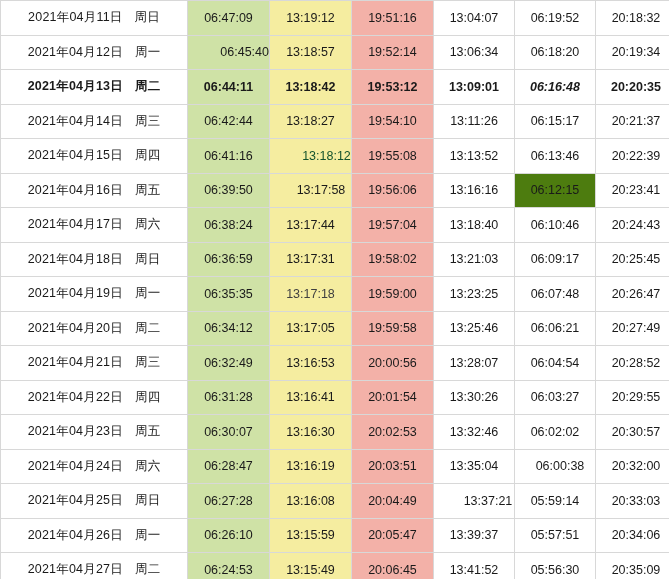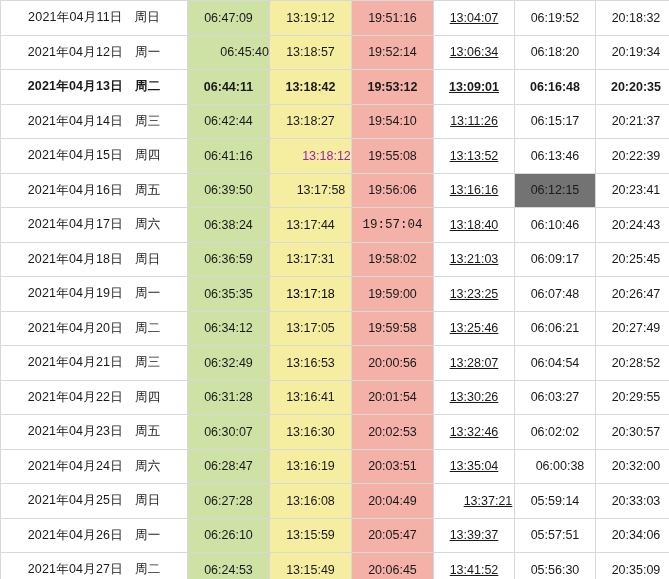--- a/index.html
+++ b/index.html
@@ -35,21 +35,21 @@
   }
   td.c-date {
     width: 186px;
     text-align: left;
     padding-left: 24px;
     letter-spacing: 0.2px;
   }
   td.c-t1 { width: 81px; }
   td.c-t2 { width: 81px; }
   td.c-t3 { width: 81px; }
-  td.c-t4 { width: 80px; text-decoration: underline; }
+  td.c-t4 { width: 80px; }
   td.c-t5 { width: 80px; }
   td.c-t6 { width: 80px; }
   tr.highlight td {
     font-weight: bold;
   }
   .date-inner {
     display: inline-block;
   }
   .date-gap {
     display: inline-block;
@@ -79,72 +79,72 @@
           <td class="c-t4" style="background: rgb(255, 255, 255); border-color: rgb(216, 216, 216); color: rgb(26, 26, 26);">13:06:34</td>
           <td class="c-t5" style="background: rgb(255, 255, 255); border-color: rgb(216, 216, 216); color: rgb(26, 26, 26);">06:18:20</td>
           <td class="c-t6" style="background: rgb(255, 255, 255); border-color: rgb(216, 216, 216); color: rgb(26, 26, 26);">20:19:34</td>
         </tr>
         <tr class="highlight">
           <td class="c-date" style="background: rgb(255, 255, 255); border-color: rgb(216, 216, 216); color: rgb(26, 26, 26);"><span class="date-inner">2021年04月13日</span><span class="date-gap"></span><span class="date-inner">周二</span></td>
           <td class="c-t1" style="background: rgb(207, 226, 166); border-color: rgb(216, 216, 216); color: rgb(26, 26, 26);">06:44:11</td>
           <td class="c-t2" style="background: rgb(245, 237, 160); border-color: rgb(216, 216, 216); color: rgb(26, 26, 26);">13:18:42</td>
           <td class="c-t3" style="background: rgb(243, 177, 168); border-color: rgb(216, 216, 216); color: rgb(26, 26, 26);">19:53:12</td>
           <td class="c-t4" style="background: rgb(255, 255, 255); border-color: rgb(216, 216, 216); color: rgb(26, 26, 26);">13:09:01</td>
-          <td class="c-t5" style="background: rgb(255, 255, 255); border-color: rgb(216, 216, 216); color: rgb(26, 26, 26);">06:16:48</td>
+          <td class="c-t5" style="background: rgb(255, 255, 255); border-color: rgb(216, 216, 216); color: rgb(26, 26, 26); font-style: italic;">06:16:48</td>
           <td class="c-t6" style="background: rgb(255, 255, 255); border-color: rgb(216, 216, 216); color: rgb(26, 26, 26);">20:20:35</td>
         </tr>
         <tr>
           <td class="c-date" style="background: rgb(255, 255, 255); border-color: rgb(216, 216, 216); color: rgb(26, 26, 26);"><span class="date-inner">2021年04月14日</span><span class="date-gap"></span><span class="date-inner">周三</span></td>
           <td class="c-t1" style="background: rgb(207, 226, 166); border-color: rgb(216, 216, 216); color: rgb(26, 26, 26);">06:42:44</td>
           <td class="c-t2" style="background: rgb(245, 237, 160); border-color: rgb(216, 216, 216); color: rgb(26, 26, 26);">13:18:27</td>
           <td class="c-t3" style="background: rgb(243, 177, 168); border-color: rgb(216, 216, 216); color: rgb(26, 26, 26);">19:54:10</td>
           <td class="c-t4" style="background: rgb(255, 255, 255); border-color: rgb(216, 216, 216); color: rgb(26, 26, 26);">13:11:26</td>
           <td class="c-t5" style="background: rgb(255, 255, 255); border-color: rgb(216, 216, 216); color: rgb(26, 26, 26);">06:15:17</td>
           <td class="c-t6" style="background: rgb(255, 255, 255); border-color: rgb(216, 216, 216); color: rgb(26, 26, 26);">20:21:37</td>
         </tr>
         <tr>
           <td class="c-date" style="background: rgb(255, 255, 255); border-color: rgb(216, 216, 216); color: rgb(26, 26, 26);"><span class="date-inner">2021年04月15日</span><span class="date-gap"></span><span class="date-inner">周四</span></td>
           <td class="c-t1" style="background: rgb(207, 226, 166); border-color: rgb(216, 216, 216); color: rgb(26, 26, 26);">06:41:16</td>
-          <td class="c-t2" style="background: rgb(245, 237, 160); border-color: rgb(216, 216, 216); color: #a21caf; padding-left: 32px;">13:18:12</td>
+          <td class="c-t2" style="background: rgb(245, 237, 160); border-color: rgb(216, 216, 216); color: #14532d; padding-left: 32px;">13:18:12</td>
           <td class="c-t3" style="background: rgb(243, 177, 168); border-color: rgb(216, 216, 216); color: rgb(26, 26, 26);">19:55:08</td>
           <td class="c-t4" style="background: rgb(255, 255, 255); border-color: rgb(216, 216, 216); color: rgb(26, 26, 26);">13:13:52</td>
           <td class="c-t5" style="background: rgb(255, 255, 255); border-color: rgb(216, 216, 216); color: rgb(26, 26, 26);">06:13:46</td>
           <td class="c-t6" style="background: rgb(255, 255, 255); border-color: rgb(216, 216, 216); color: rgb(26, 26, 26);">20:22:39</td>
         </tr>
         <tr>
           <td class="c-date" style="background: rgb(255, 255, 255); border-color: rgb(216, 216, 216); color: rgb(26, 26, 26);"><span class="date-inner">2021年04月16日</span><span class="date-gap"></span><span class="date-inner">周五</span></td>
           <td class="c-t1" style="background: rgb(207, 226, 166); border-color: rgb(216, 216, 216); color: rgb(26, 26, 26);">06:39:50</td>
           <td class="c-t2" style="background: rgb(245, 237, 160); border-color: rgb(216, 216, 216); color: rgb(26, 26, 26); padding-left: 21px;">13:17:58</td>
           <td class="c-t3" style="background: rgb(243, 177, 168); border-color: rgb(216, 216, 216); color: rgb(26, 26, 26);">19:56:06</td>
           <td class="c-t4" style="background: rgb(255, 255, 255); border-color: rgb(216, 216, 216); color: rgb(26, 26, 26);">13:16:16</td>
-          <td class="c-t5" style="background: #737373; border-color: rgb(216, 216, 216); color: rgb(26, 26, 26);">06:12:15</td>
+          <td class="c-t5" style="background: #4d7c0f; border-color: rgb(216, 216, 216); color: rgb(26, 26, 26);">06:12:15</td>
           <td class="c-t6" style="background: rgb(255, 255, 255); border-color: rgb(216, 216, 216); color: rgb(26, 26, 26);">20:23:41</td>
         </tr>
         <tr>
           <td class="c-date" style="background: rgb(255, 255, 255); border-color: rgb(216, 216, 216); color: rgb(26, 26, 26);"><span class="date-inner">2021年04月17日</span><span class="date-gap"></span><span class="date-inner">周六</span></td>
           <td class="c-t1" style="background: rgb(207, 226, 166); border-color: rgb(216, 216, 216); color: rgb(26, 26, 26);">06:38:24</td>
           <td class="c-t2" style="background: rgb(245, 237, 160); border-color: rgb(216, 216, 216); color: rgb(26, 26, 26);">13:17:44</td>
-          <td class="c-t3" style="background: rgb(243, 177, 168); border-color: rgb(216, 216, 216); color: rgb(26, 26, 26); font-family: Liberation Mono, monospace;">19:57:04</td>
+          <td class="c-t3" style="background: rgb(243, 177, 168); border-color: rgb(216, 216, 216); color: rgb(26, 26, 26);">19:57:04</td>
           <td class="c-t4" style="background: rgb(255, 255, 255); border-color: rgb(216, 216, 216); color: rgb(26, 26, 26);">13:18:40</td>
           <td class="c-t5" style="background: rgb(255, 255, 255); border-color: rgb(216, 216, 216); color: rgb(26, 26, 26);">06:10:46</td>
           <td class="c-t6" style="background: rgb(255, 255, 255); border-color: rgb(216, 216, 216); color: rgb(26, 26, 26);">20:24:43</td>
         </tr>
         <tr>
           <td class="c-date" style="background: rgb(255, 255, 255); border-color: rgb(216, 216, 216); color: rgb(26, 26, 26);"><span class="date-inner">2021年04月18日</span><span class="date-gap"></span><span class="date-inner">周日</span></td>
           <td class="c-t1" style="background: rgb(207, 226, 166); border-color: rgb(216, 216, 216); color: rgb(26, 26, 26);">06:36:59</td>
           <td class="c-t2" style="background: rgb(245, 237, 160); border-color: rgb(216, 216, 216); color: rgb(26, 26, 26);">13:17:31</td>
           <td class="c-t3" style="background: rgb(243, 177, 168); border-color: rgb(216, 216, 216); color: rgb(26, 26, 26);">19:58:02</td>
           <td class="c-t4" style="background: rgb(255, 255, 255); border-color: rgb(216, 216, 216); color: rgb(26, 26, 26);">13:21:03</td>
           <td class="c-t5" style="background: rgb(255, 255, 255); border-color: rgb(216, 216, 216); color: rgb(26, 26, 26);">06:09:17</td>
           <td class="c-t6" style="background: rgb(255, 255, 255); border-color: rgb(216, 216, 216); color: rgb(26, 26, 26);">20:25:45</td>
         </tr>
         <tr>
           <td class="c-date" style="background: rgb(255, 255, 255); border-color: rgb(216, 216, 216); color: rgb(26, 26, 26);"><span class="date-inner">2021年04月19日</span><span class="date-gap"></span><span class="date-inner">周一</span></td>
           <td class="c-t1" style="background: rgb(207, 226, 166); border-color: rgb(216, 216, 216); color: rgb(26, 26, 26);">06:35:35</td>
-          <td class="c-t2" style="background: rgb(245, 237, 160); border-color: rgb(216, 216, 216); color: #000000;">13:17:18</td>
+          <td class="c-t2" style="background: rgb(245, 237, 160); border-color: rgb(216, 216, 216); color: #404040;">13:17:18</td>
           <td class="c-t3" style="background: rgb(243, 177, 168); border-color: rgb(216, 216, 216); color: rgb(26, 26, 26);">19:59:00</td>
           <td class="c-t4" style="background: rgb(255, 255, 255); border-color: rgb(216, 216, 216); color: rgb(26, 26, 26);">13:23:25</td>
           <td class="c-t5" style="background: rgb(255, 255, 255); border-color: rgb(216, 216, 216); color: rgb(26, 26, 26);">06:07:48</td>
           <td class="c-t6" style="background: rgb(255, 255, 255); border-color: rgb(216, 216, 216); color: rgb(26, 26, 26);">20:26:47</td>
         </tr>
         <tr>
           <td class="c-date" style="background: rgb(255, 255, 255); border-color: rgb(216, 216, 216); color: rgb(26, 26, 26);"><span class="date-inner">2021年04月20日</span><span class="date-gap"></span><span class="date-inner">周二</span></td>
           <td class="c-t1" style="background: rgb(207, 226, 166); border-color: rgb(216, 216, 216); color: rgb(26, 26, 26);">06:34:12</td>
           <td class="c-t2" style="background: rgb(245, 237, 160); border-color: rgb(216, 216, 216); color: rgb(26, 26, 26);">13:17:05</td>
           <td class="c-t3" style="background: rgb(243, 177, 168); border-color: rgb(216, 216, 216); color: rgb(26, 26, 26);">19:59:58</td>

